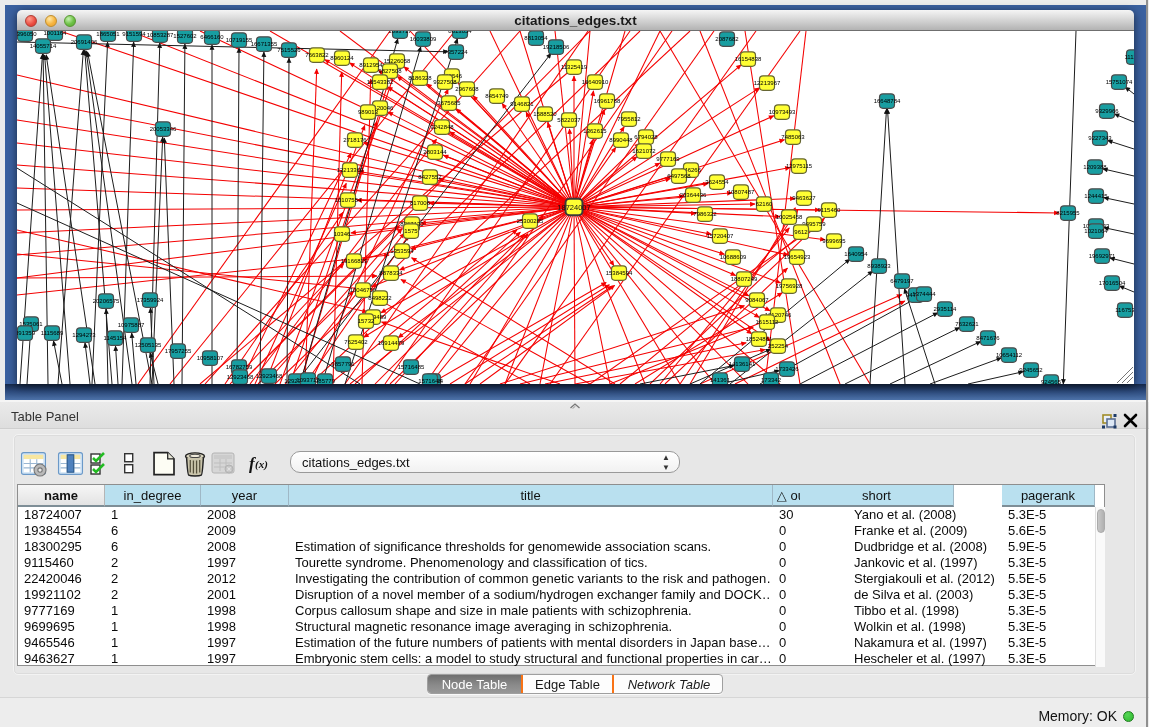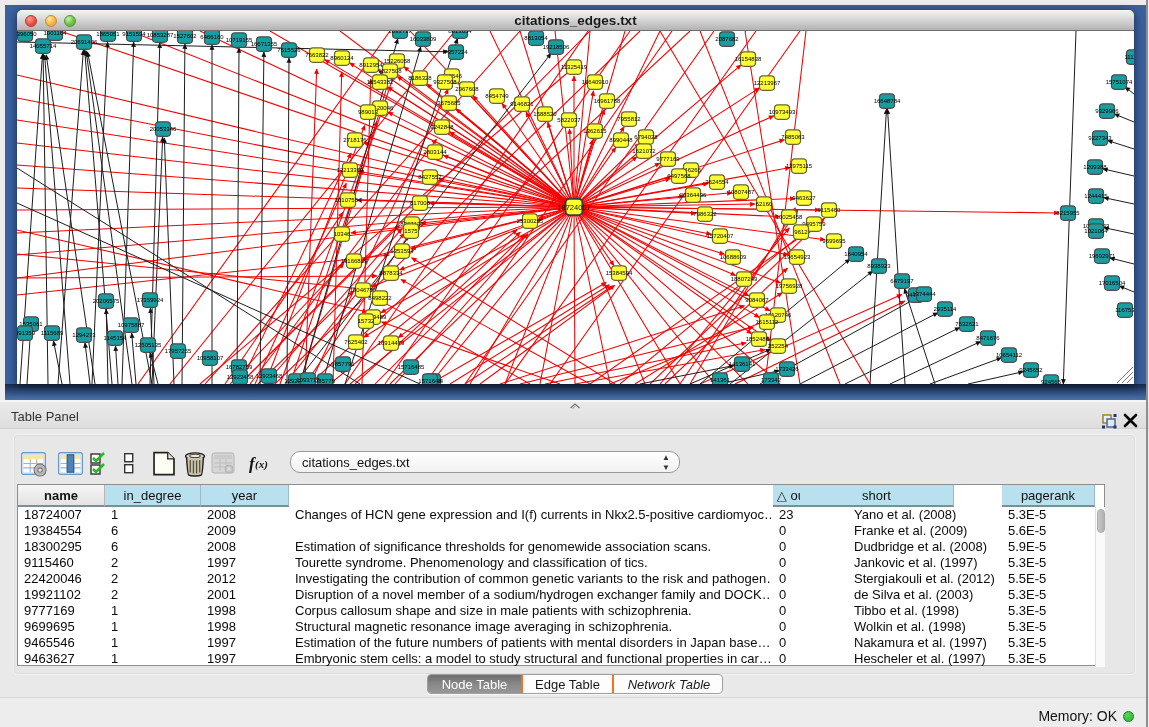--- a/index.html
+++ b/index.html
@@ -679,29 +679,29 @@
               <path d="M15.4,15.4 l3.2,3.2 M18.6,15.4 l-3.2,3.2" stroke="#e0e0e0" stroke-width="1.2"></path>
             </g>
             <text x="231" y="18" font-family="Liberation Serif, serif" font-style="italic" font-weight="bold" font-size="17" fill="#111">f</text>
             <text x="237" y="17" font-family="Liberation Serif, serif" font-style="italic" font-weight="bold" font-size="11" fill="#111">(x)</text>
           </svg></div>
       <div id="combo" class="abs">citations_edges.txt<span class="arr">▲<br>▼</span></div>
       <div id="tbl" class="abs">
           <div class="hd sel" style="left:0px;width:87px">name</div>
           <div class="hd" style="left:87px;width:96px">in_degree</div>
           <div class="hd" style="left:183px;width:88px">year</div>
+          <div class="hd" style="left:271px;width:484px">title</div>
           <div class="hd" style="left:755px;width:75px">△ out_de…</div>
           <div class="hd" style="left:782px;width:154px">short</div>
           <div class="hd" style="left:984px;width:93px">pagerank</div>
           <div class="rw" style="left:0;top:22px;width:1077px">
             <span style="left:6px;width:79px">18724007</span>
             <span style="left:93px;width:88px">1</span>
             <span style="left:189px;width:80px">2008</span>
-            <span style="left:277px;width:476px">Changes of HCN gene expression and I(f) currents in Nkx2.5-positive cardiomyoc…</span>
-            <span style="left:761px;width:67px">23</span>
+            <span style="left:761px;width:67px">30</span>
             <span style="left:836px;width:146px">Yano et al. (2008)</span>
             <span style="left:990px;width:85px">5.3E-5</span>
           </div>
           <div class="rw" style="left:0;top:38px;width:1077px">
             <span style="left:6px;width:79px">19384554</span>
             <span style="left:93px;width:88px">6</span>
             <span style="left:189px;width:80px">2009</span>
             <span style="left:761px;width:67px">0</span>
             <span style="left:836px;width:146px">Franke et al. (2009)</span>
             <span style="left:990px;width:85px">5.6E-5</span>

